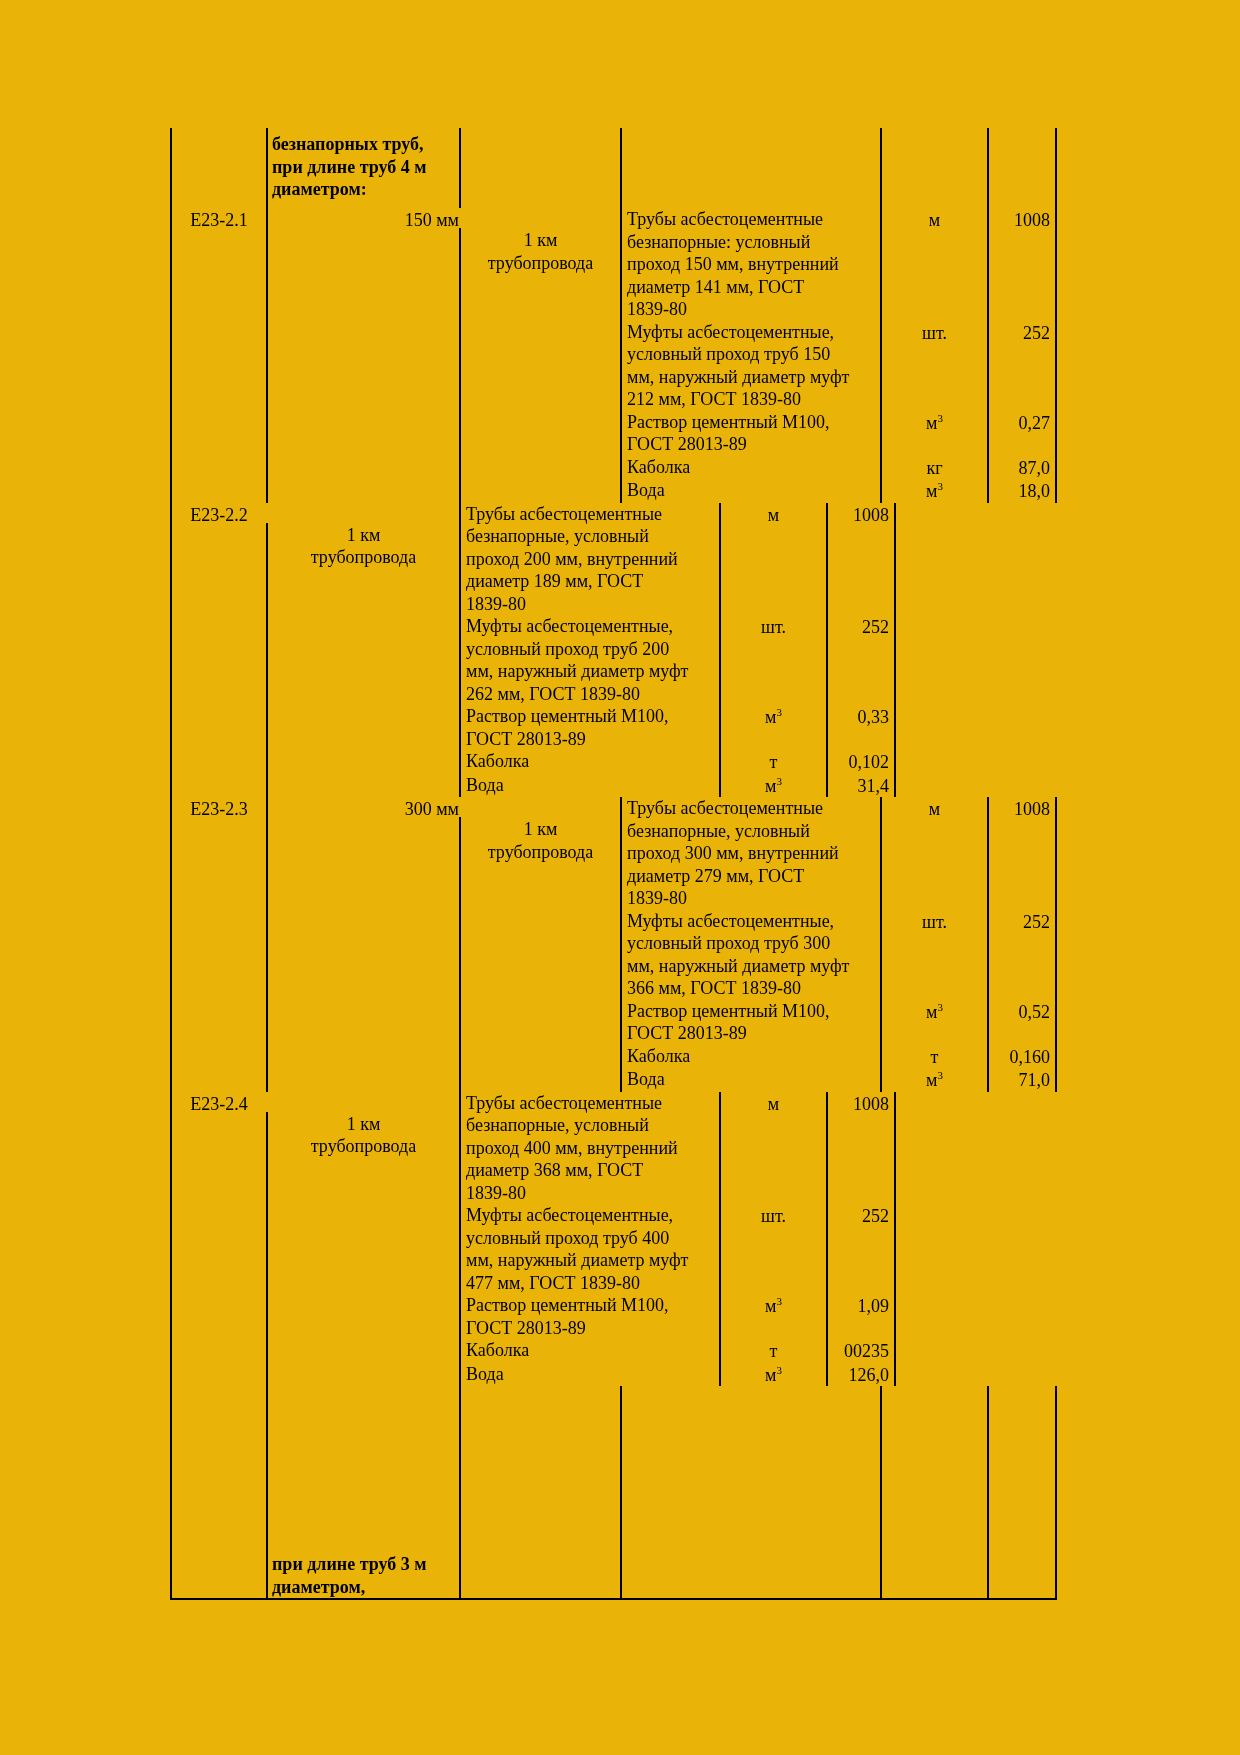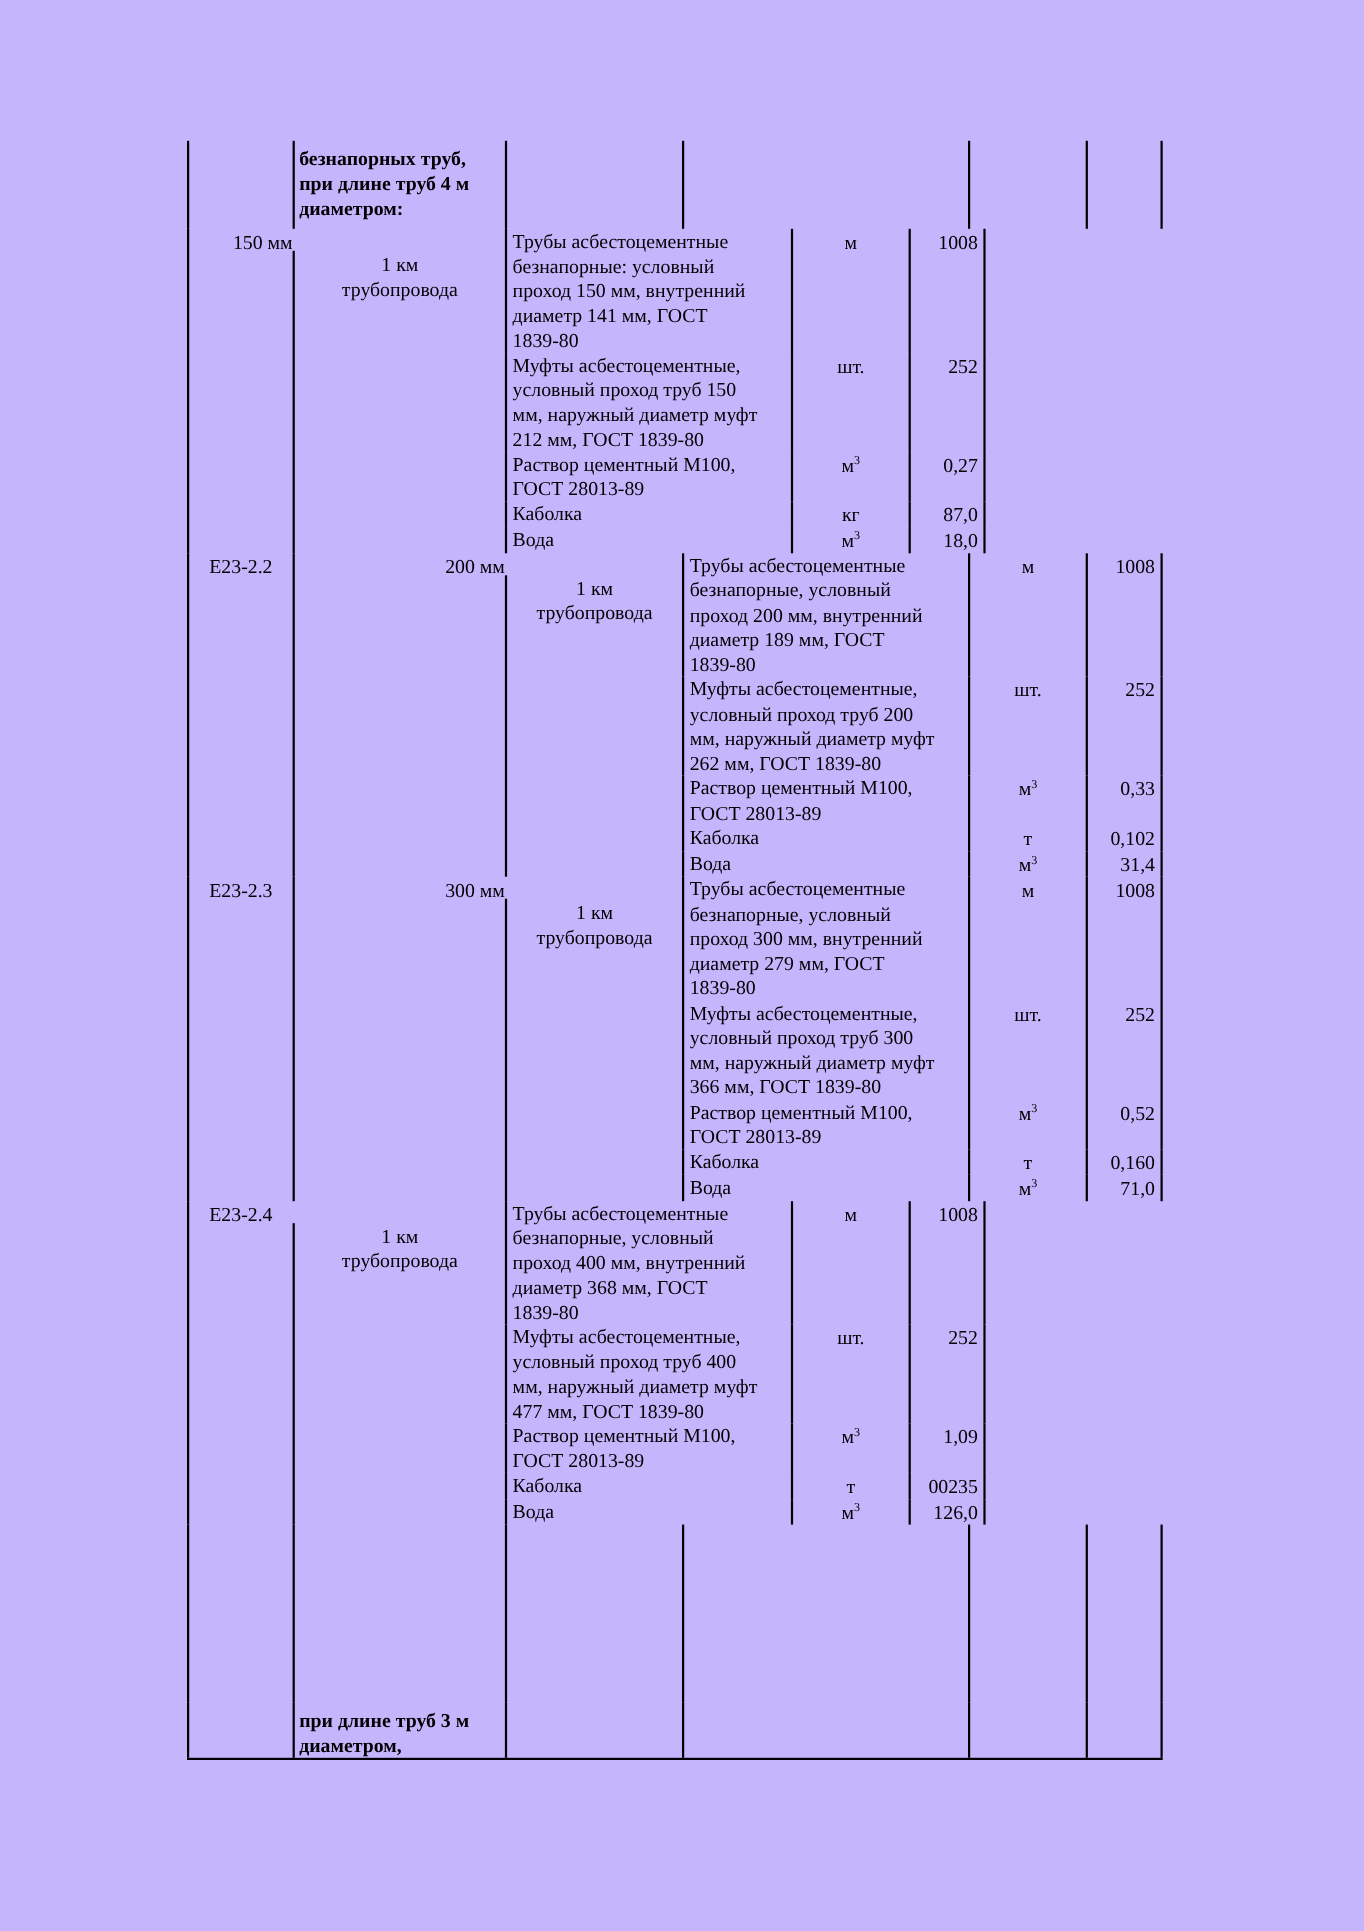--- a/index.html
+++ b/index.html
@@ -1,17 +1,17 @@
 <!DOCTYPE html>
 <html><head>
 <meta charset="utf-8">
 <style>
   html,body{margin:0;padding:0;background:#ffffff;}
   body{width:1240px;height:1755px;font-family:"Liberation Serif",serif;color:#000;}
-  .page{position:relative;width:1240px;height:1755px;background:#c4b5fd;overflow:hidden;}
+  .page{position:relative;width:1240px;height:1755px;background:#eab308;overflow:hidden;}
   .tbl{position:absolute;left:170px;top:128px;width:887px;border-bottom:2px solid #000;
        font-size:18px;line-height:22.5px;}
   .row6{display:grid;grid-template-columns:96px 193px 161px 260px 107px 70px;}
   .sec{display:grid;grid-template-columns:96px 193px 161px 437px;}
   .mats{display:grid;grid-template-columns:260px 107px 70px;align-content:start;}
   .c{border-left:2px solid #000;box-sizing:border-box;min-width:0;}
   .rb{border-right:2px solid #000;}
   .boldtxt{font-weight:bold;white-space:pre-line;padding:5px 2px 0 4px;}
   .code{text-align:center;padding-top:1px;}
   .size{text-align:right;padding-top:1px;}
@@ -36,20 +36,21 @@
       <div class="c boldtxt">безнапорных труб,
 при длине труб 4 м
 диаметром:</div>
       <div class="c"></div>
       <div class="c"></div>
       <div class="c"></div>
       <div class="c rb"></div>
     </div>
 
     <div class="sec">
+      <div class="c code">Е23-2.1</div>
       <div class="c size">150 мм</div>
       <div class="c meas">1 км
 трубопровода</div>
       <div class="mats">
         <div class="mrow">
           <div class="c mname">Трубы асбестоцементные
 безнапорные: условный
 проход 150 мм, внутренний
 диаметр 141 мм, ГОСТ
 1839-80</div>
@@ -78,21 +79,20 @@
         <div class="mrow">
           <div class="c mname">Вода</div>
           <div class="c munit"><span>м</span><sup>3</sup></div>
           <div class="c rb mqty">18,0</div>
         </div>
       </div>
     </div>
 
     <div class="sec">
       <div class="c code">Е23-2.2</div>
-      <div class="c size">200 мм</div>
       <div class="c meas">1 км
 трубопровода</div>
       <div class="mats">
         <div class="mrow">
           <div class="c mname">Трубы асбестоцементные
 безнапорные, условный
 проход 200 мм, внутренний
 диаметр 189 мм, ГОСТ
 1839-80</div>
           <div class="c munit"><span>м</span><sup></sup></div>

